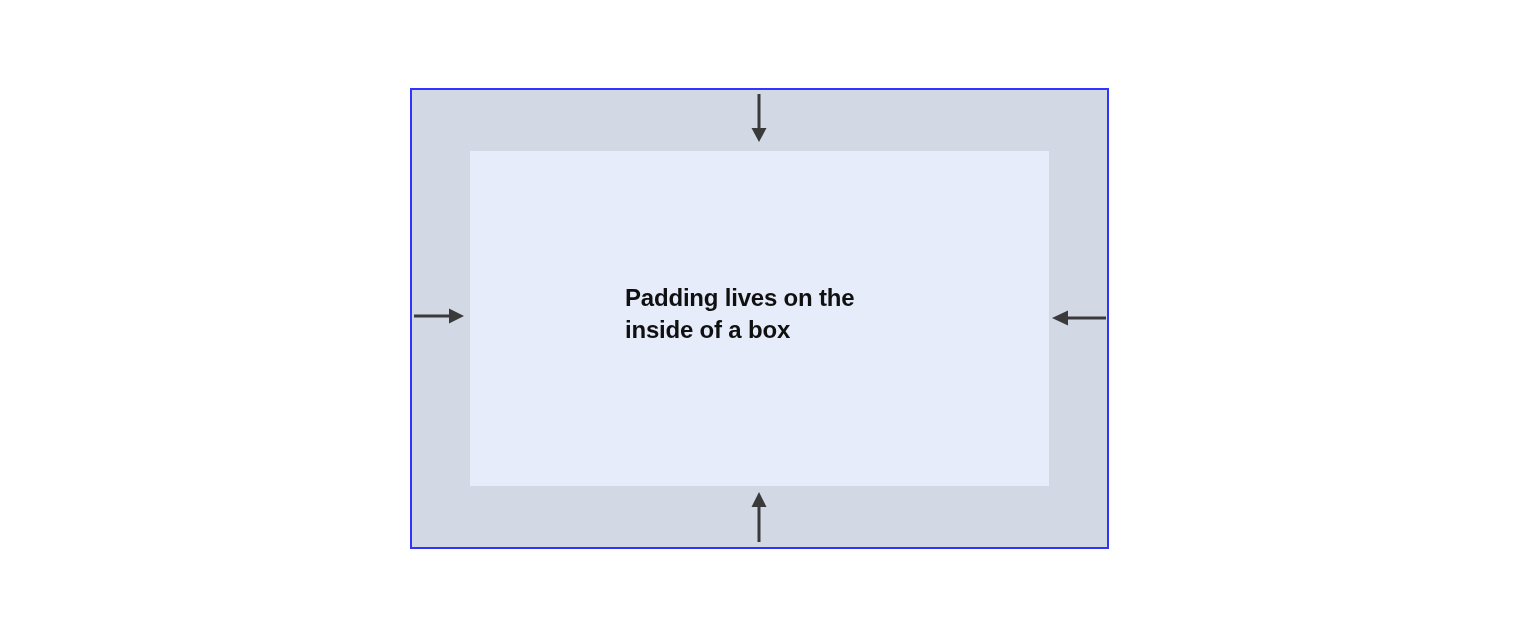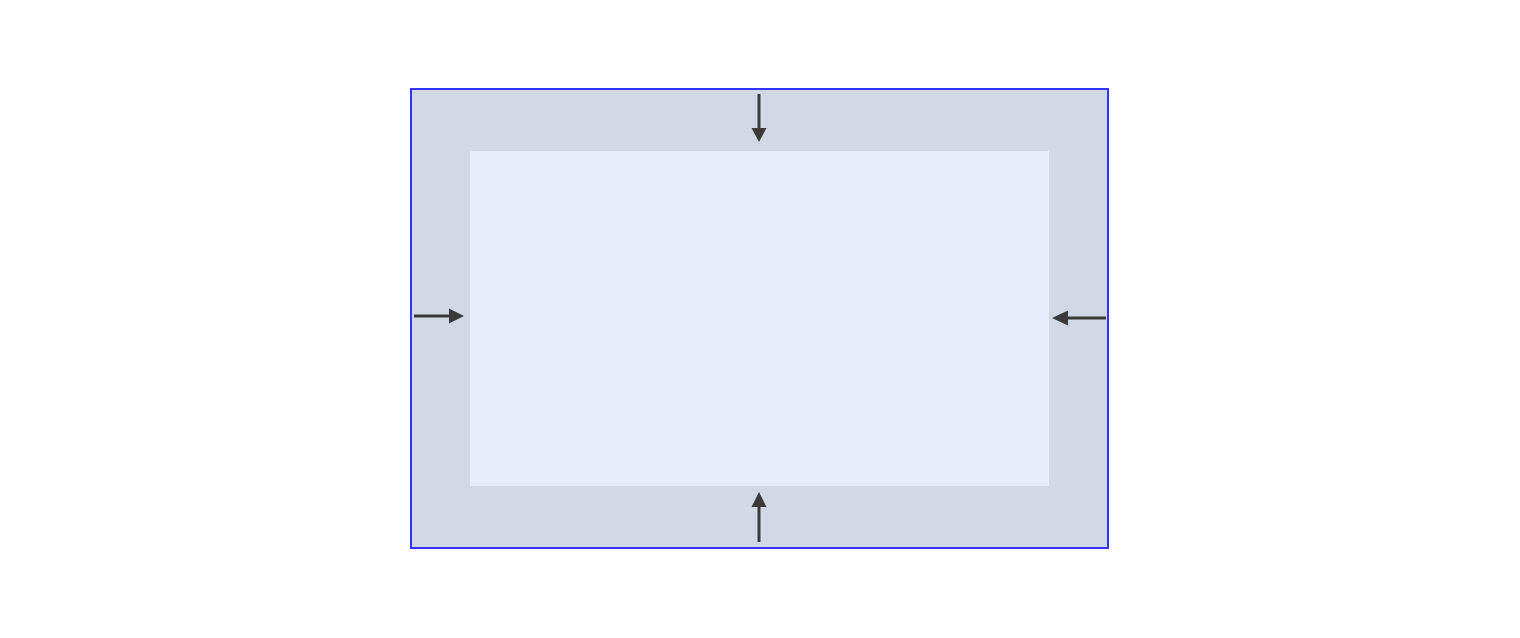--- a/index.html
+++ b/index.html
@@ -74,20 +74,22 @@
 </style>
 </head>
 <body>
 
 <div id="diagram-canvas">
 
   <div id="border-box"></div>
 
   <div id="content-box"></div>
 
+  <div id="content-label">Padding lives on the
+inside of a box</div>
 
   <div class="arrow" id="arrow-top">
     <svg width="30" height="52" viewBox="0 0 30 52" xmlns="http://www.w3.org/2000/svg">
       <line x1="15" y1="2" x2="15" y2="40" stroke="#3a3a3a" stroke-width="3"></line>
       <polygon points="15,50 7.5,36 22.5,36" fill="#3a3a3a"></polygon>
     </svg>
   </div>
 
   <div class="arrow" id="arrow-bottom">
     <svg width="30" height="54" viewBox="0 0 30 54" xmlns="http://www.w3.org/2000/svg">

